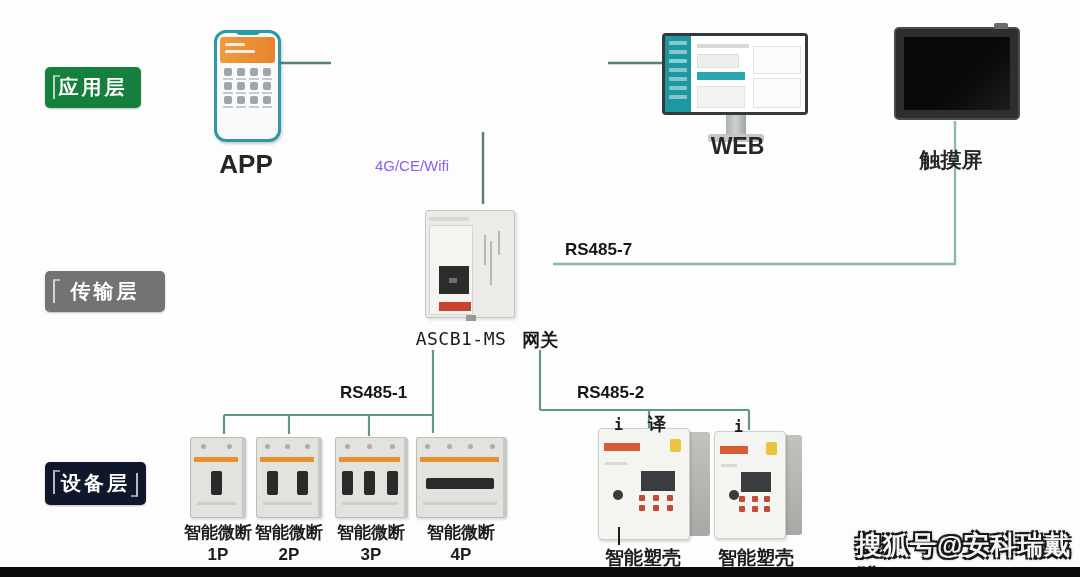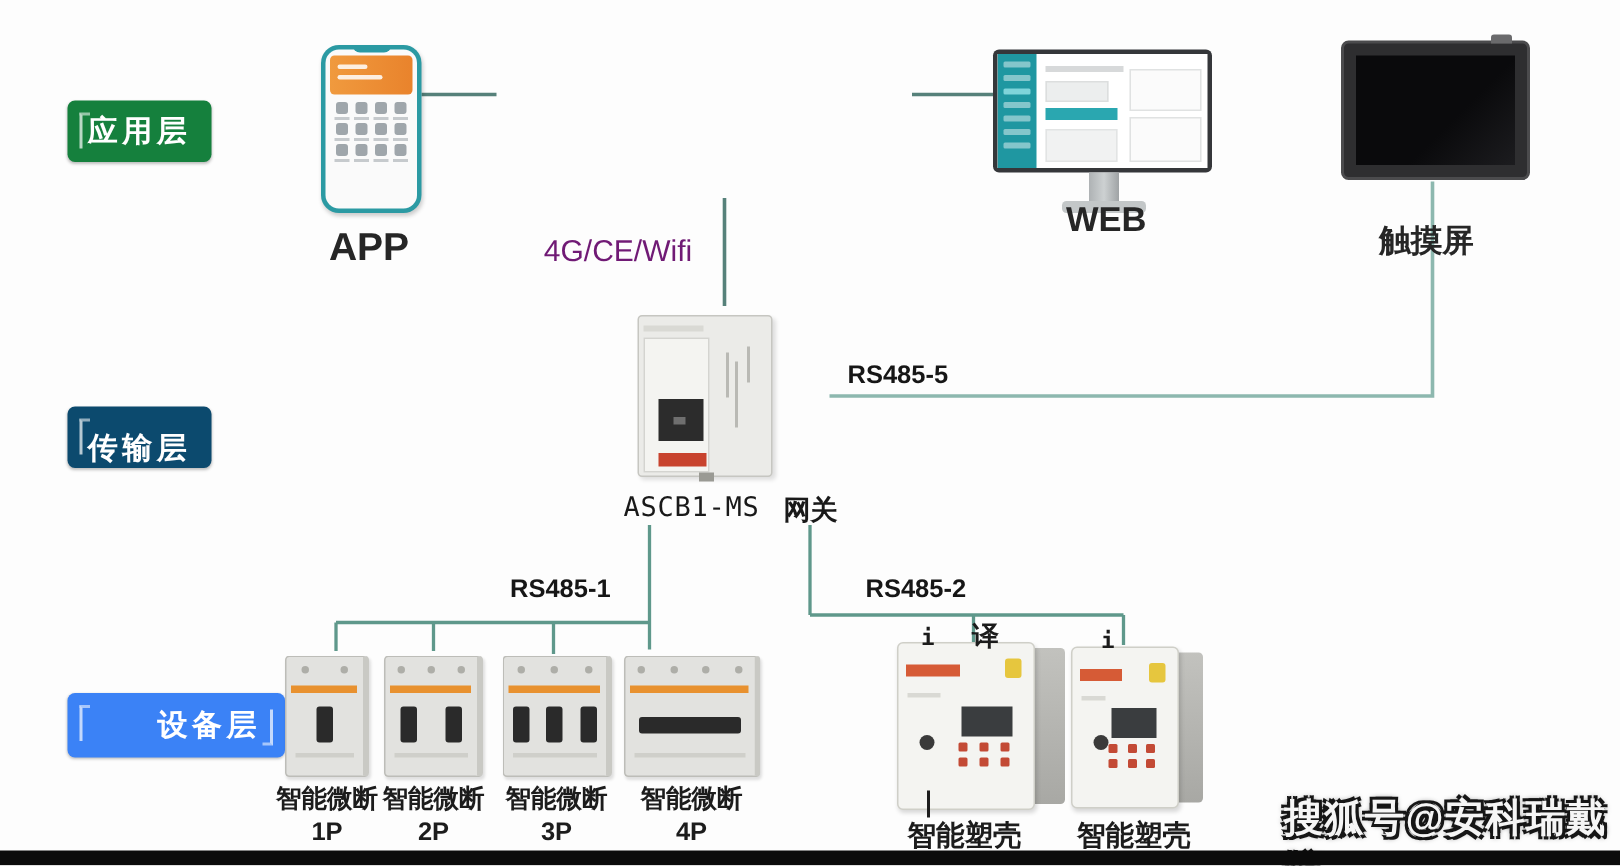--- a/index.html
+++ b/index.html
@@ -120,24 +120,24 @@
     <path class="ln2" d="M369 415 V436"></path>
     <path class="ln2" d="M540 350 V410"></path>
     <path class="ln2" d="M540 410 H749"></path>
     <path class="ln2" d="M649 410 V428"></path>
     <path class="ln2" d="M749 410 V430"></path>
   </svg>
 
   <div class="layer-badge" style="left: 45px; top: 67px; width: 96px; height: 41px; background-color: #15803d;">
     <span>应用层</span>
   </div>
-  <div class="layer-badge" style="left: 45px; top: 271px; width: 96px; height: 41px; background-color: #0c4a6e; align-items: flex-end;">
+  <div class="layer-badge" style="left: 45px; top: 271px; width: 120px; height: 41px; background-color: #737373;">
     <span>传输层</span>
   </div>
-  <div class="layer-badge both" style="left: 45px; top: 462px; width: 101px; height: 43px; background-color: #3b82f6; padding-left: 44px;">
+  <div class="layer-badge both" style="left: 45px; top: 462px; width: 101px; height: 43px; background-color: #0f172a;">
     <span>设备层</span>
   </div>
 
   <div class="phone">
     <div class="screen">
       <div class="hdr">
         <i style="left:5px;top:6px;width:20px;"></i>
           <i style="left:5px;top:13px;width:30px;"></i>
       </div>
       <div class="grid">
@@ -153,21 +153,21 @@
           <span class="app"></span>
           <span class="app"></span>
           <span class="app"></span>
       </div>
     </div>
     <div class="notch"></div>
   </div>
   <div class="caption" style="left:206px;top:149px;width:80px;font-size:26px;font-weight:600;">APP</div>
 
 
-  <div class="caption" style="left:362px;top:157px;width:100px;font-size:20px;color:#701a75;">4G/CE/Wifi</div>
+  <div class="caption" style="left:362px;top:157px;width:100px;font-size:15px;color:#8b5cf6;">4G/CE/Wifi</div>
 
   <div class="monitor">
     <div class="frame">
       <div class="scr">
         <div class="side">
           <i></i>
             <i></i>
             <i class="hl"></i>
             <i></i>
             <i></i>
@@ -186,21 +186,21 @@
     <div class="base"></div>
   </div>
   <div class="caption" style="left:700px;top:133px;width:75px;font-size:23px;font-weight:bold;">WEB</div>
 
   <div class="touch">
     <div class="tab"></div>
     <div class="scr"></div>
   </div>
   <div class="caption" style="left:905px;top:146px;width:92px;font-size:21px;font-weight:bold;">触摸屏</div>
 
-  <div class="bus-label" style="left:565px;top:240px;">RS485-5</div>
+  <div class="bus-label" style="left:565px;top:240px;">RS485-7</div>
 
   <div class="gateway">
     <div class="body">
       <div class="cap"></div>
       <div class="front">
         <div class="lcd"></div>
         <div class="red"></div>
       </div>
       <div class="tick" style="left:58px;top:24px;height:30px;"></div>
       <div class="tick" style="left:64px;top:30px;height:44px;"></div>

